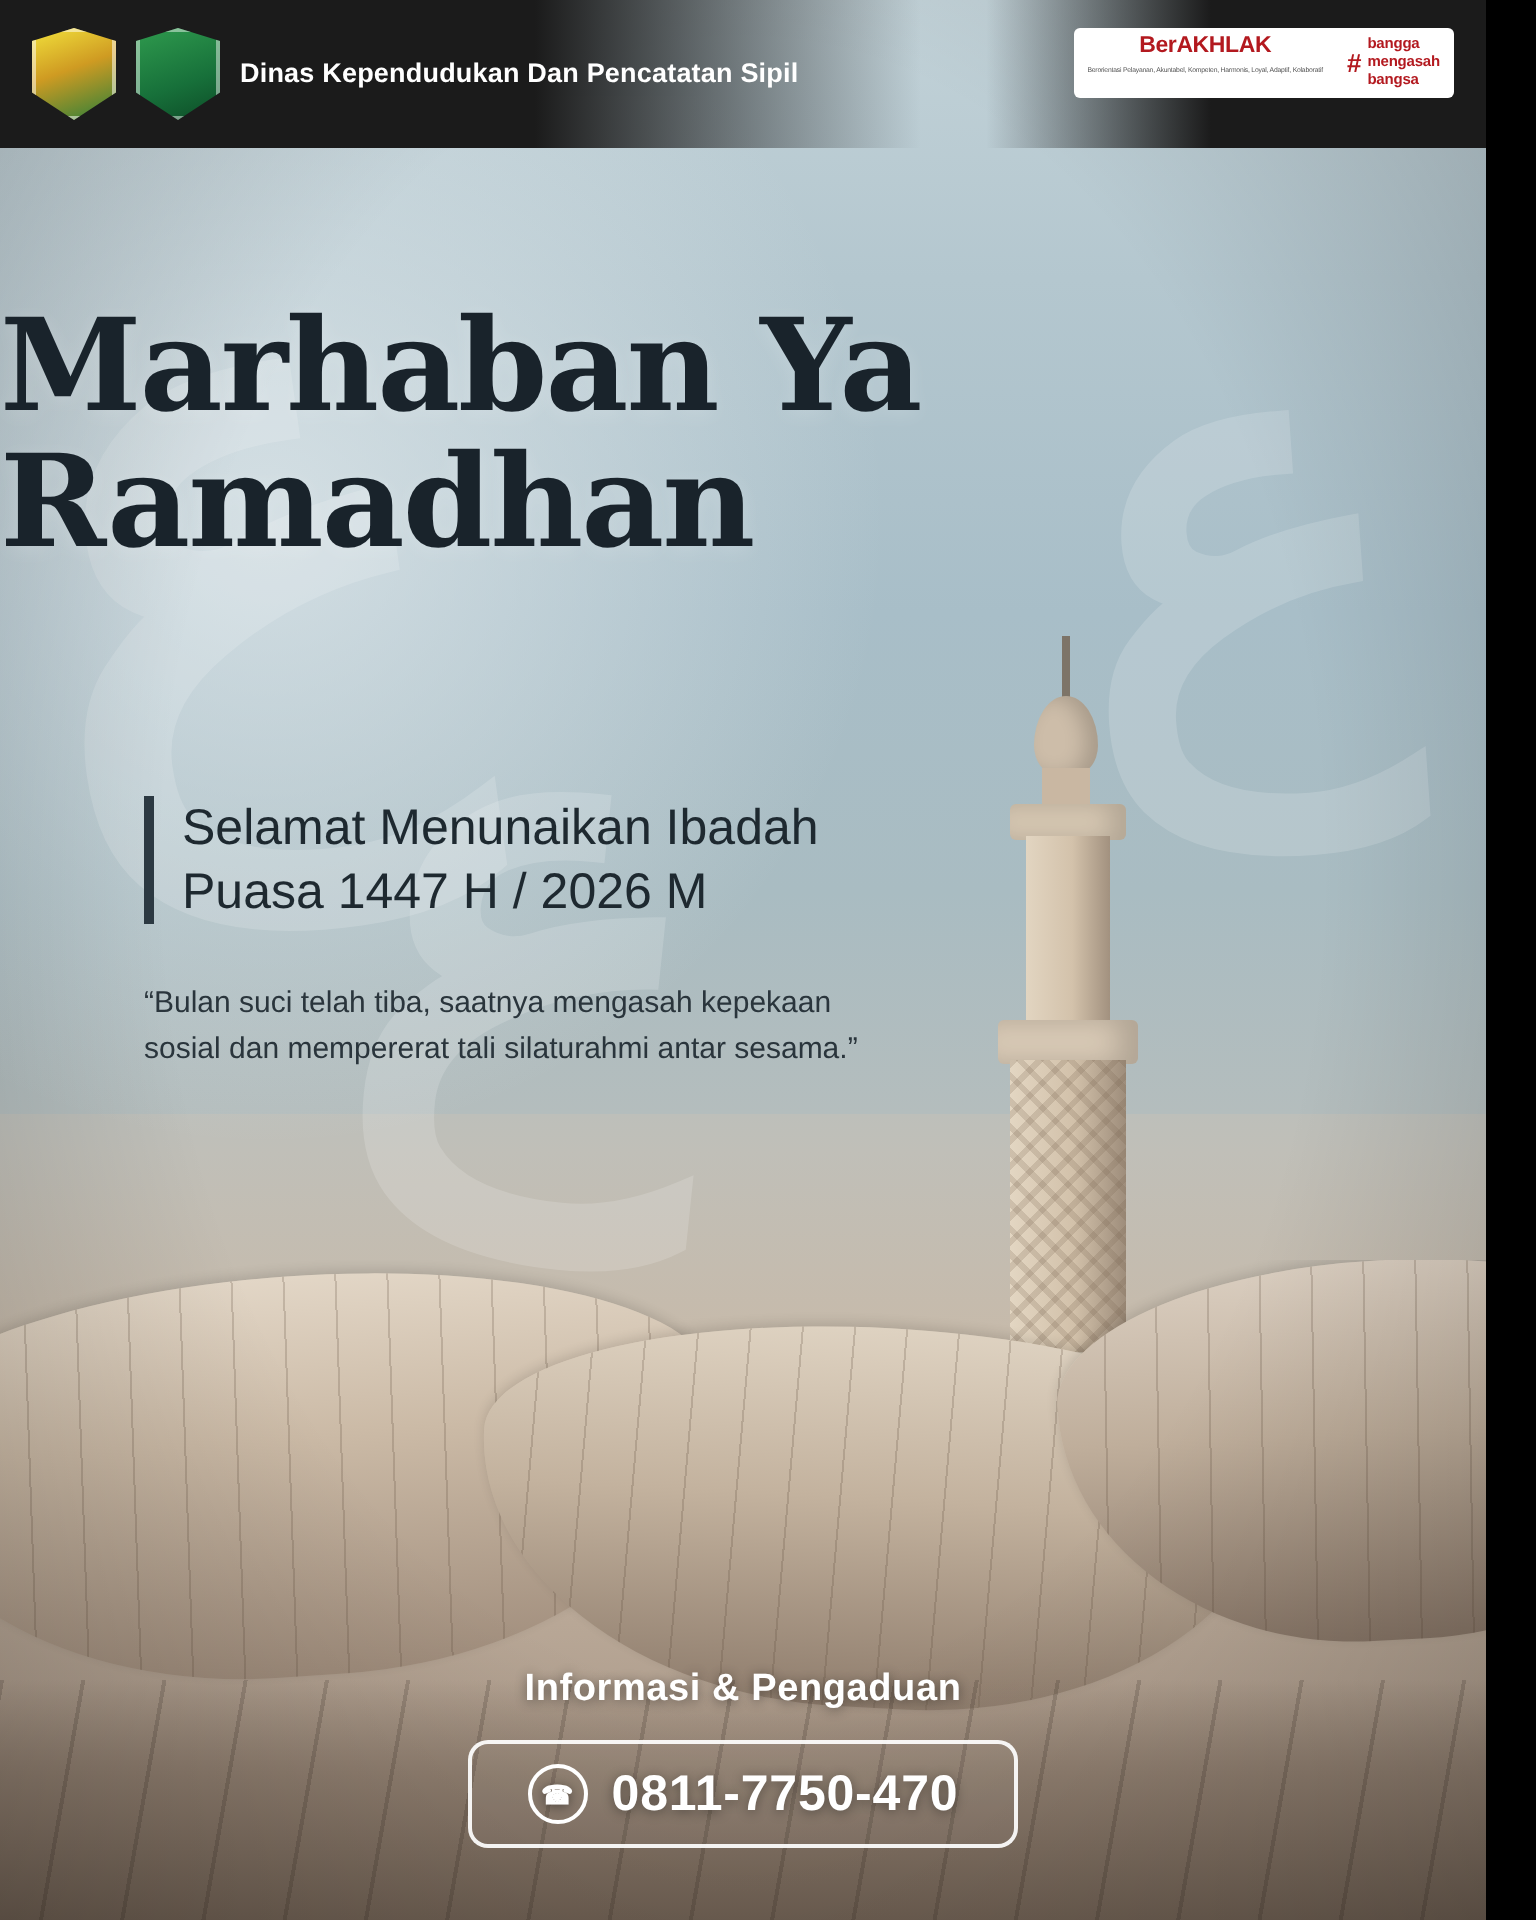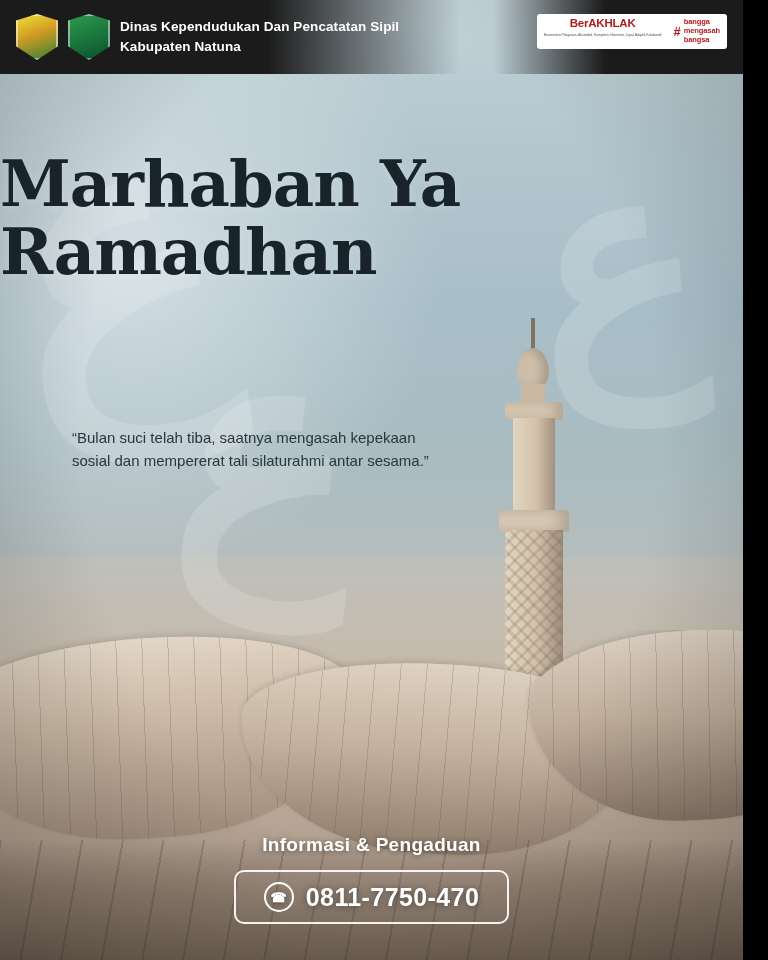--- a/index.html
+++ b/index.html
@@ -414,21 +414,20 @@
   <div class="vignette"></div>
 
   <div class="header">
     <div class="header-dark-right"></div>
     <div class="logos">
       <div class="logo-natuna"></div>
       <div class="logo-dukcapil"></div>
     </div>
     <div class="org-text">
       <div>Dinas Kependudukan Dan Pencatatan Sipil</div>
-      <div>Kabupaten Natuna</div>
     </div>
     <div class="berakhlak">
       <div class="ba-left">
         <div class="ba-title">BerAKHLAK</div>
         <div class="ba-sub">Berorientasi Pelayanan, Akuntabel, Kompeten, Harmonis, Loyal, Adaptif, Kolaboratif</div>
       </div>
       <div class="ba-right">
         <div class="ba-hash">#</div>
         <div class="ba-lines">
           <div>bangga</div>
@@ -438,20 +437,24 @@
       </div>
     </div>
   </div>
 
   <div class="headline">
     <span>Marhaban Ya</span>
     <span class="l2">Ramadhan</span>
   </div>
 
   <div class="subtitle-wrap">
+    <div class="subtitle">
+      <div>Selamat Menunaikan Ibadah</div>
+      <div>Puasa 1447 H / 2026 M</div>
+    </div>
     <div class="quote">“Bulan suci telah tiba, saatnya mengasah kepekaan sosial dan mempererat tali silaturahmi antar sesama.”</div>
   </div>
 
   <div class="footer">
     <div class="footer-label">Informasi &amp; Pengaduan</div>
     <div class="phone-pill">
       <span class="phone-icon">☎</span>
       <span>0811-7750-470</span>
     </div>
   </div>

